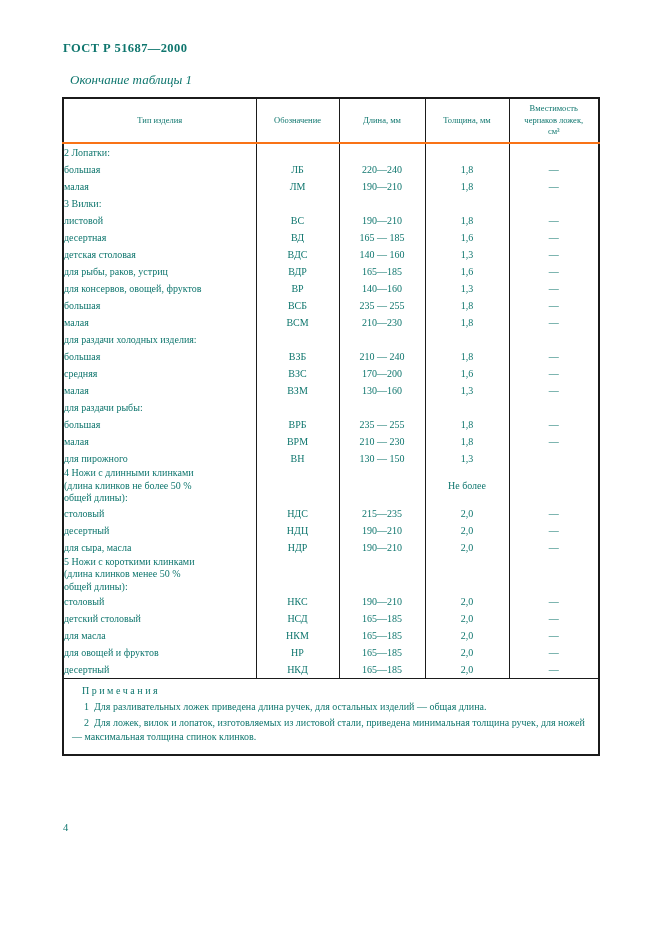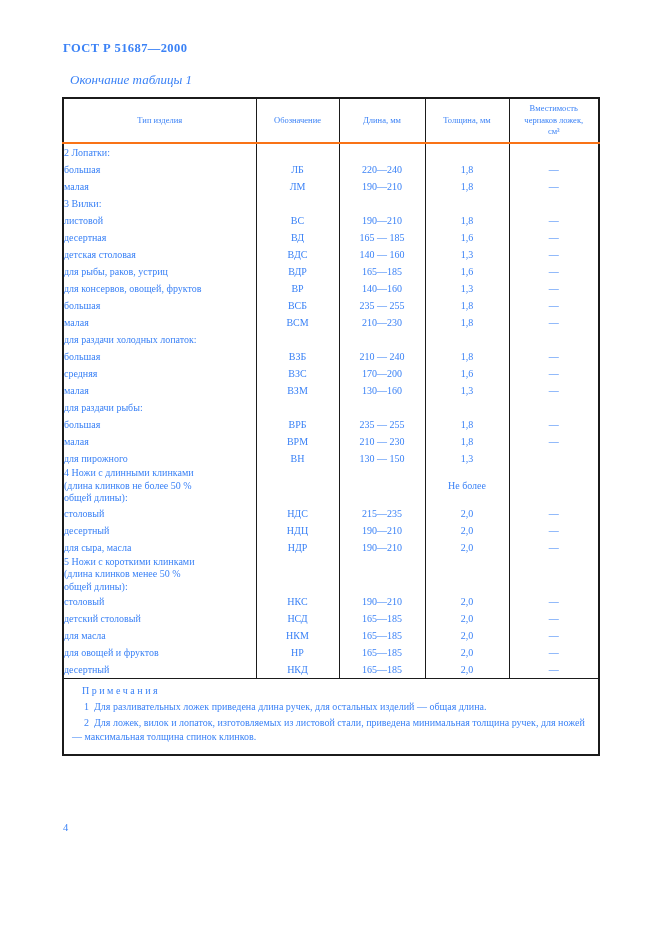--- a/index.html
+++ b/index.html
@@ -1,21 +1,21 @@
 <!DOCTYPE html>
 <html><head>
 <meta charset="utf-8">
 <style>
   html,body{margin:0;padding:0;background:#888;}
   .page{
     position:relative;
     width:661px;height:936px;
     background:#ffffff;
     font-family:"Liberation Serif", serif;
-    color:#3b82f6;
+    color:#0f766e;
     overflow:hidden;
   }
   .doc-number{
     position:absolute;left:63px;top:41px;
     font-size:12.5px;font-weight:bold;letter-spacing:.4px;
   }
   .table-caption{
     position:absolute;left:70px;top:72px;
     font-size:13px;font-style:italic;
   }
@@ -180,21 +180,21 @@
           <td class="c-mid">—</td>
         </tr>
         <tr>
           <td class="c-name ind2">малая</td>
           <td class="c-mid">ВСМ</td>
           <td class="c-mid">210—230</td>
           <td class="c-mid">1,8</td>
           <td class="c-mid">—</td>
         </tr>
         <tr>
-          <td class="c-name ind1">для раздачи холодных лопаток:</td>
+          <td class="c-name ind1">для раздачи холодных изделия:</td>
           <td class="c-mid"></td>
           <td class="c-mid"></td>
           <td class="c-mid"></td>
           <td class="c-mid"></td>
         </tr>
         <tr>
           <td class="c-name ind2">большая</td>
           <td class="c-mid">ВЗБ</td>
           <td class="c-mid">210 — 240</td>
           <td class="c-mid">1,8</td>

